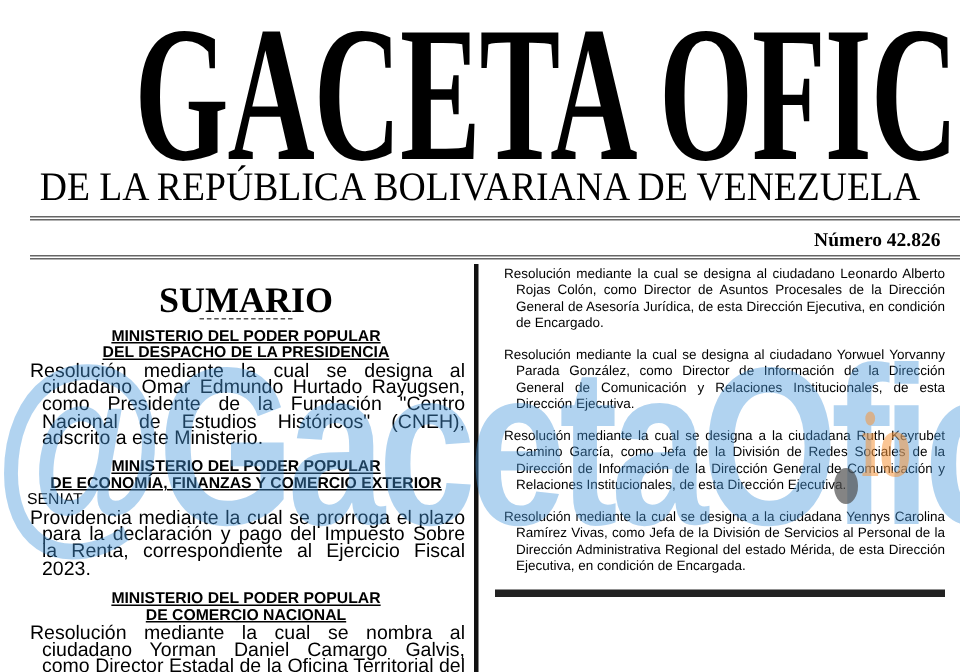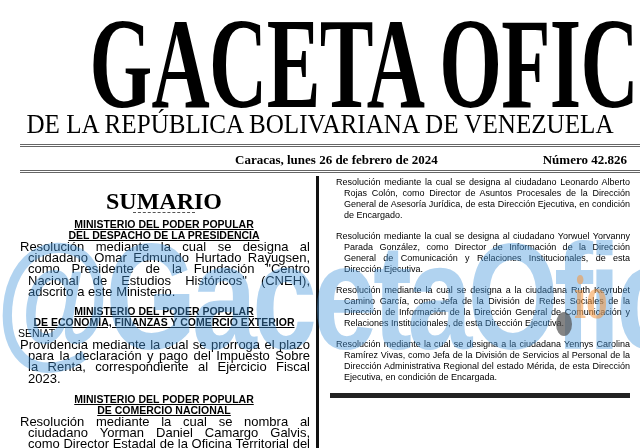--- a/index.html
+++ b/index.html
@@ -28,21 +28,20 @@
   .wm-io { position:absolute; left:574px; top:262px; font-family:"Liberation Serif", serif; font-weight:bold; font-size:62px; line-height:70px; color:rgba(245,150,60,0.55); transform:scaleX(0.7); transform-origin:left top; }
 </style>
 </head>
 <body>
 
 <div class="title">GACETA OFICIAL</div>
 <div class="subtitle">DE LA REPÚBLICA BOLIVARIANA DE VENEZUELA</div>
 <div class="rule" style="top:144px;"></div>
 
 <div class="infoline">
-  <span class="mid">Caracas, lunes 26 de febrero de 2024</span>
   <span class="right">Número  42.826</span>
 </div>
 <div class="rule" style="top:170px;"></div>
 
 <div class="vdivider"></div>
 
 <div class="col-left">
   <div class="sumario">SUMARIO</div>
   <div class="sumario-rule"></div>
 

